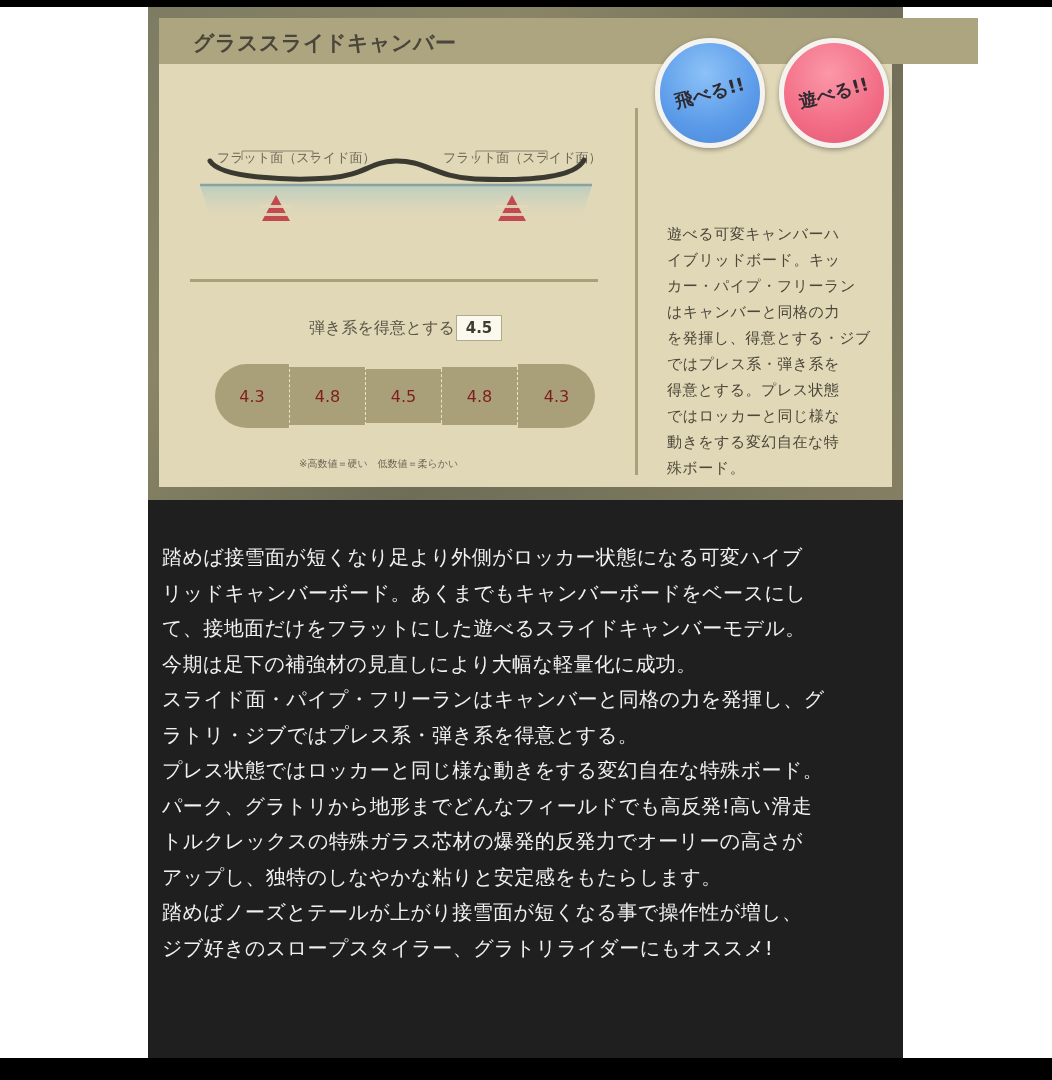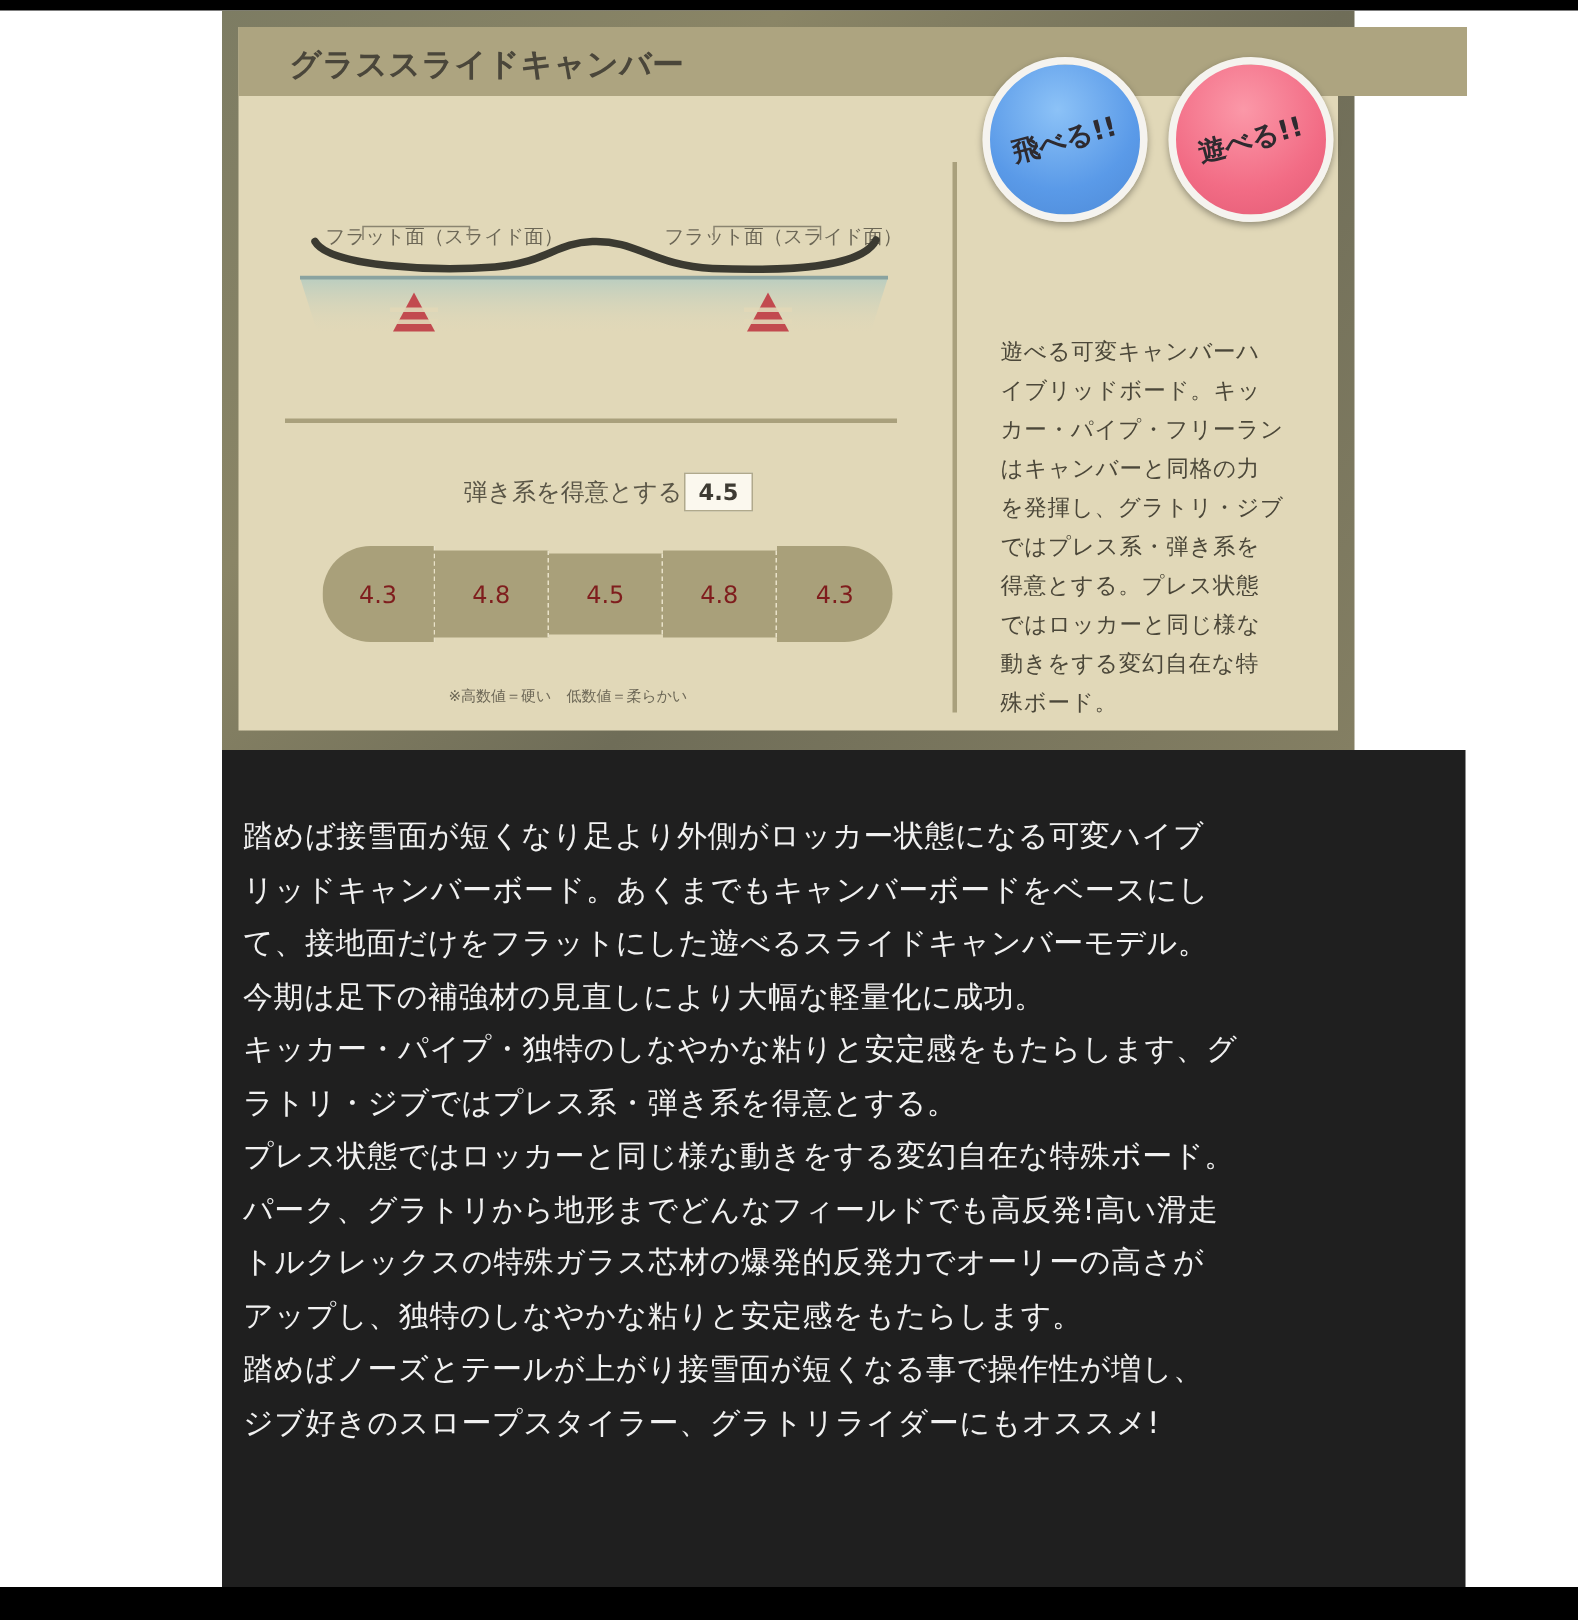--- a/index.html
+++ b/index.html
@@ -62,21 +62,21 @@
   .badge-blue { left:496px; top:20px; background:radial-gradient(circle at 45% 30%,#8cc2f7 0%,#5a9ae8 60%,#4d89d6 100%); }
   .badge-pink { left:620px; top:20px; background:radial-gradient(circle at 45% 30%,#fb98a8 0%,#f26c85 60%,#e25a74 100%); }
 
   .side-text {
     position:absolute; left:508px; top:167px; width:215px;
     font-size:15px; line-height:26px; color:#4b4739; letter-spacing:0.5px;margin-top:36px;
   }
   .side-text div { white-space:nowrap; }
 
   .desc {
-    position:absolute; left:0; top:493px; width:829px; height:558px;
+    position:absolute; left:0; top:493px; width:755px; height:558px;
     background:#1f1f1f;
   }
   .desc-lines {
     position:absolute; left:14px; top:40px; width:735px;
     font-size:20px; line-height:35.5px; color:#f1f1f1; letter-spacing:0.4px;
   }
   .desc-lines div { white-space:nowrap; }
 </style>
 </head>
 <body>
@@ -137,37 +137,37 @@
         </div>
       <div class="badge badge-pink">
           <span>遊べる!!</span>
         </div>
 
       <div class="side-text">
         <div>遊べる可変キャンバーハ</div>
         <div>イブリッドボード。キッ</div>
         <div>カー・パイプ・フリーラン</div>
         <div>はキャンバーと同格の力</div>
-        <div>を発揮し、グラトリ・ジブ</div>
+        <div>を発揮し、得意とする・ジブ</div>
         <div>ではプレス系・弾き系を</div>
         <div>得意とする。プレス状態</div>
         <div>ではロッカーと同じ様な</div>
         <div>動きをする変幻自在な特</div>
         <div>殊ボード。</div>
       </div>
     </div>
   </div>
 
   <div class="desc">
     <div class="desc-lines">
       <div>踏めば接雪面が短くなり足より外側がロッカー状態になる可変ハイブ</div>
       <div>リッドキャンバーボード。あくまでもキャンバーボードをベースにし</div>
       <div>て、接地面だけをフラットにした遊べるスライドキャンバーモデル。</div>
       <div>今期は足下の補強材の見直しにより大幅な軽量化に成功。</div>
-      <div>キッカー・パイプ・独特のしなやかな粘りと安定感をもたらします、グ</div>
+      <div>スライド面・パイプ・フリーランはキャンバーと同格の力を発揮し、グ</div>
       <div>ラトリ・ジブではプレス系・弾き系を得意とする。</div>
       <div>プレス状態ではロッカーと同じ様な動きをする変幻自在な特殊ボード。</div>
       <div>パーク、グラトリから地形までどんなフィールドでも高反発!高い滑走</div>
       <div>トルクレックスの特殊ガラス芯材の爆発的反発力でオーリーの高さが</div>
       <div>アップし、独特のしなやかな粘りと安定感をもたらします。</div>
       <div>踏めばノーズとテールが上がり接雪面が短くなる事で操作性が増し、</div>
       <div>ジブ好きのスロープスタイラー、グラトリライダーにもオススメ!</div>
     </div>
   </div>
 </div>

